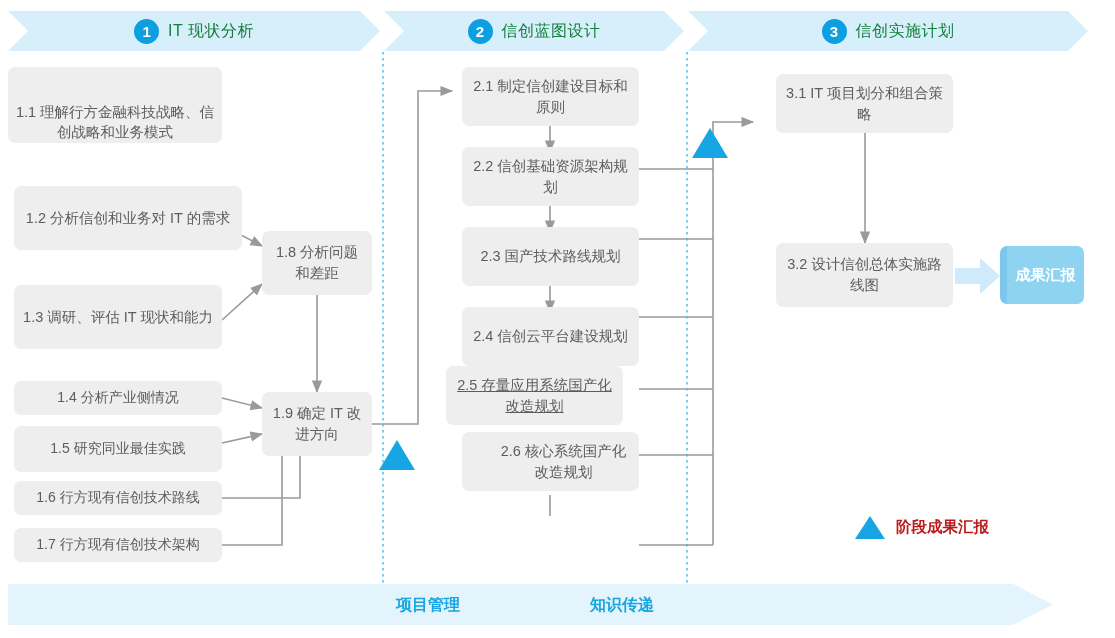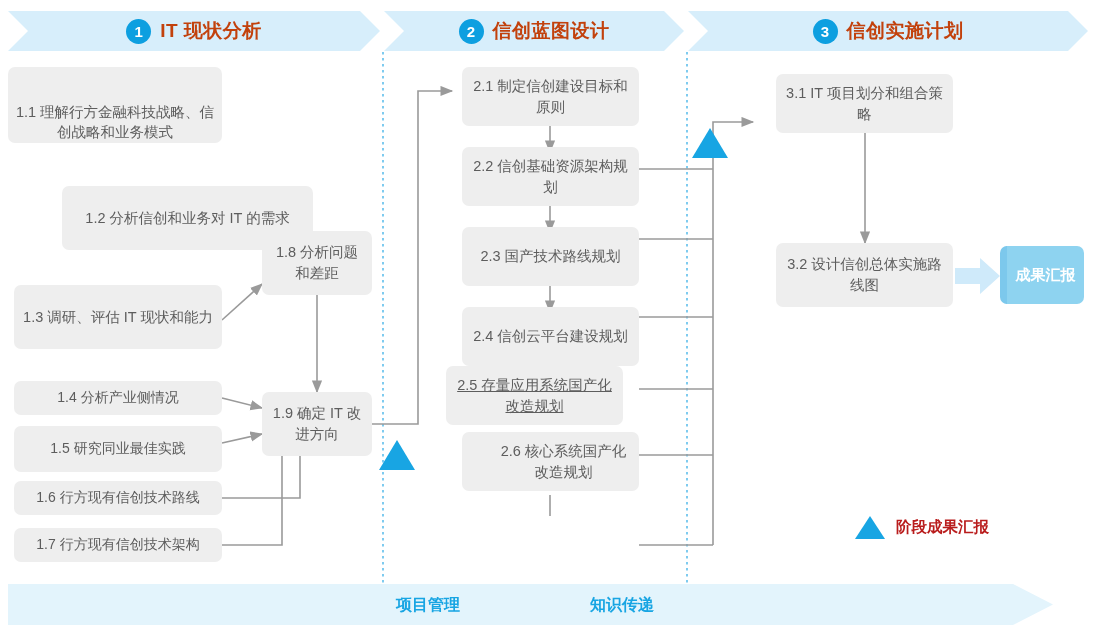--- a/index.html
+++ b/index.html
@@ -18,21 +18,21 @@
     background:#d7eefb;
   }
   .stage .num{
     width:25px;height:25px;border-radius:50%;
     background:#0d9fe0;color:#ffffff;
     font-size:15px;font-weight:bold;
     display:flex;align-items:center;justify-content:center;
     margin-right:9px;line-height:1;
   }
   .stage .stitle{
-    color:#c2410c;font-size:19px;font-weight:bold;letter-spacing:.5px;
+    color:#15803d;font-size:16px;font-weight:normal;letter-spacing:.5px;
     white-space:nowrap;
   }
 
   
   .box{
     position:absolute;background:#eeeeee;border-radius:7px;
     display:flex;align-items:center;justify-content:center;
     text-align:center;font-size:14.5px;color:#5d5d5d;line-height:1.42;
     padding:0 7px;box-sizing:border-box;
   }
@@ -140,21 +140,21 @@
   </svg>
 
   <svg class="layer" viewBox="0 0 1115 638">
     <polygon fill="#cfeafa" points="955,268 980,268 980,258 1000,276 980,294 980,284 955,284"></polygon>
   </svg>
 
   <div class="box" style="left:8px;top:67px;width:214px;height:76px;align-items:flex-end;">
     <span>1.1 理解行方金融科技战略、信创战略和业务模式</span>
   </div>
 
-  <div class="box" style="left:14px;top:186px;width:251px;height:64px;margin-left:48px;">
+  <div class="box" style="left:14px;top:186px;width:228px;height:64px;">
     <span>1.2 分析信创和业务对 IT 的需求</span>
   </div>
 
   <div class="box" style="left:14px;top:285px;width:208px;height:64px;">
     <span>1.3 调研、评估 IT 现状和能力</span>
   </div>
 
   <div class="box small" style="left:14px;top:381px;width:208px;height:34px;">
     <span>1.4 分析产业侧情况</span>
   </div>

